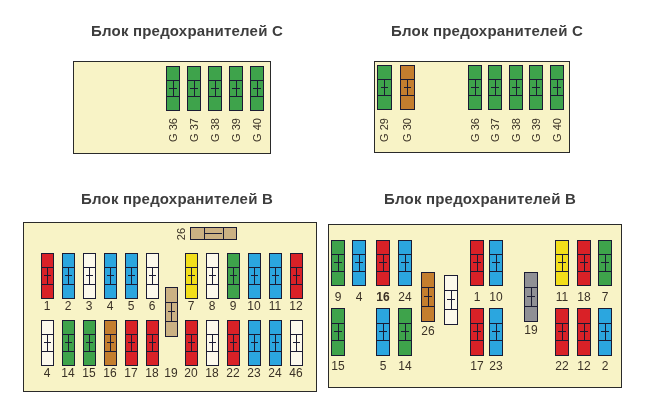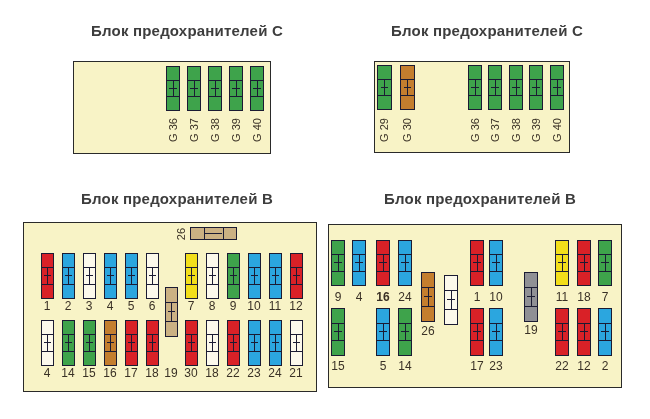--- a/index.html
+++ b/index.html
@@ -260,21 +260,21 @@
       <i class="ln" style="left: calc(50% - 0.5px); top: 30%; height: 38%; width: 1px;"></i>
       <i class="ln" style="left: 20%; right: 20%; top: 48%; height: 1px;"></i>
     </div>
     <div class="flabel" style="left: 152px; top: 373px; color: rgb(58, 49, 38);">18</div>
     <div class="fuse" style="left: 185px; top: 320px; width: 13px; height: 46px; background: rgb(217, 33, 39); border-color: rgb(27, 27, 51);">
       <i class="ln" style="left: 0px; right: 0px; top: 30%; height: 1px;"></i>
       <i class="ln" style="left: 0px; right: 0px; top: 68%; height: 1px;"></i>
       <i class="ln" style="left: calc(50% - 0.5px); top: 30%; height: 38%; width: 1px;"></i>
       <i class="ln" style="left: 20%; right: 20%; top: 48%; height: 1px;"></i>
     </div>
-    <div class="flabel" style="left: 191px; top: 373px; color: rgb(58, 49, 38);">30</div>
+    <div class="flabel" style="left: 191px; top: 373px; color: rgb(58, 49, 38);">20</div>
     <div class="fuse" style="left: 206px; top: 320px; width: 13px; height: 46px; background: rgb(252, 249, 236); border-color: rgb(27, 27, 51);">
       <i class="ln" style="left: 0px; right: 0px; top: 30%; height: 1px;"></i>
       <i class="ln" style="left: 0px; right: 0px; top: 68%; height: 1px;"></i>
       <i class="ln" style="left: calc(50% - 0.5px); top: 30%; height: 38%; width: 1px;"></i>
       <i class="ln" style="left: 20%; right: 20%; top: 48%; height: 1px;"></i>
     </div>
     <div class="flabel" style="left: 212px; top: 373px; color: rgb(58, 49, 38);">18</div>
     <div class="fuse" style="left: 227px; top: 320px; width: 13px; height: 46px; background: rgb(217, 33, 39); border-color: rgb(27, 27, 51);">
       <i class="ln" style="left: 0px; right: 0px; top: 30%; height: 1px;"></i>
       <i class="ln" style="left: 0px; right: 0px; top: 68%; height: 1px;"></i>
@@ -295,21 +295,21 @@
       <i class="ln" style="left: calc(50% - 0.5px); top: 30%; height: 38%; width: 1px;"></i>
       <i class="ln" style="left: 20%; right: 20%; top: 48%; height: 1px;"></i>
     </div>
     <div class="flabel" style="left: 275px; top: 373px; color: rgb(58, 49, 38);">24</div>
     <div class="fuse" style="left: 290px; top: 320px; width: 13px; height: 46px; background: rgb(252, 249, 236); border-color: rgb(27, 27, 51);">
       <i class="ln" style="left: 0px; right: 0px; top: 30%; height: 1px;"></i>
       <i class="ln" style="left: 0px; right: 0px; top: 68%; height: 1px;"></i>
       <i class="ln" style="left: calc(50% - 0.5px); top: 30%; height: 38%; width: 1px;"></i>
       <i class="ln" style="left: 20%; right: 20%; top: 48%; height: 1px;"></i>
     </div>
-    <div class="flabel" style="left: 296px; top: 373px; color: rgb(58, 49, 38);">21</div>
+    <div class="flabel" style="left: 296px; top: 373px; color: rgb(58, 49, 38);">46</div>
     <div class="fuse" style="left: 331px; top: 240px; width: 14px; height: 46px; background: rgb(62, 163, 75); border-color: rgb(27, 27, 51);">
       <i class="ln" style="left: 0px; right: 0px; top: 30%; height: 1px;"></i>
       <i class="ln" style="left: 0px; right: 0px; top: 68%; height: 1px;"></i>
       <i class="ln" style="left: calc(50% - 0.5px); top: 30%; height: 38%; width: 1px;"></i>
       <i class="ln" style="left: 20%; right: 20%; top: 48%; height: 1px;"></i>
     </div>
     <div class="flabel" style="left: 338px; top: 297px; color: rgb(58, 49, 38);">9</div>
     <div class="fuse" style="left: 352px; top: 240px; width: 14px; height: 46px; background: rgb(43, 166, 223); border-color: rgb(27, 27, 51);">
       <i class="ln" style="left: 0px; right: 0px; top: 30%; height: 1px;"></i>
       <i class="ln" style="left: 0px; right: 0px; top: 68%; height: 1px;"></i>

